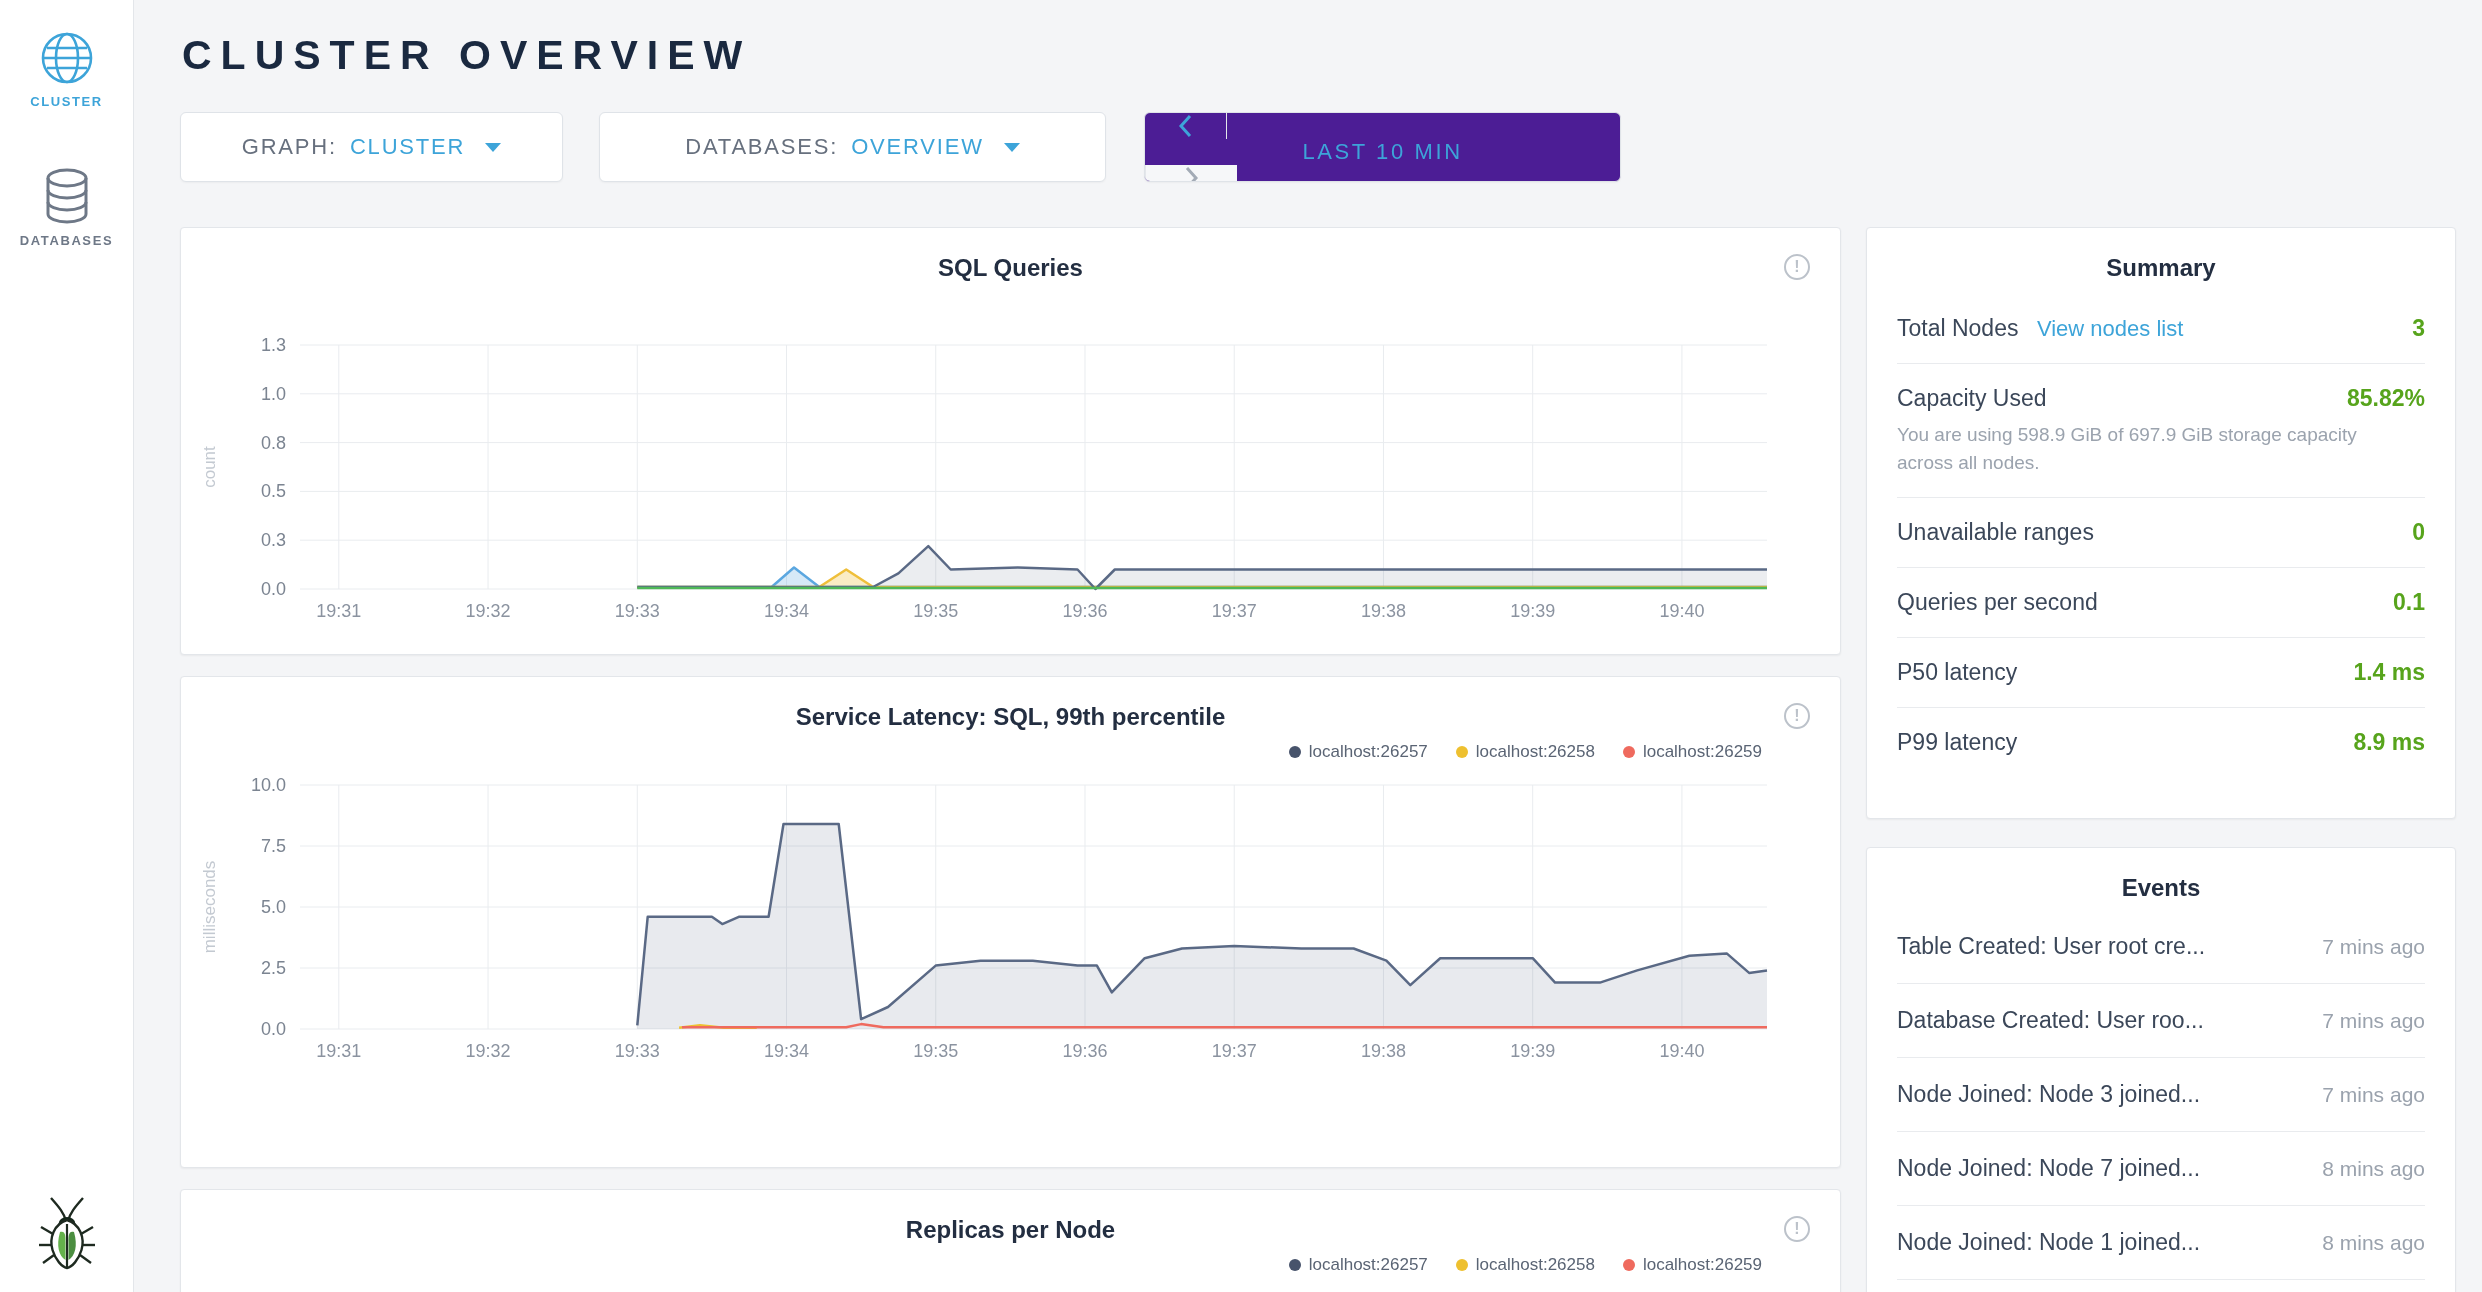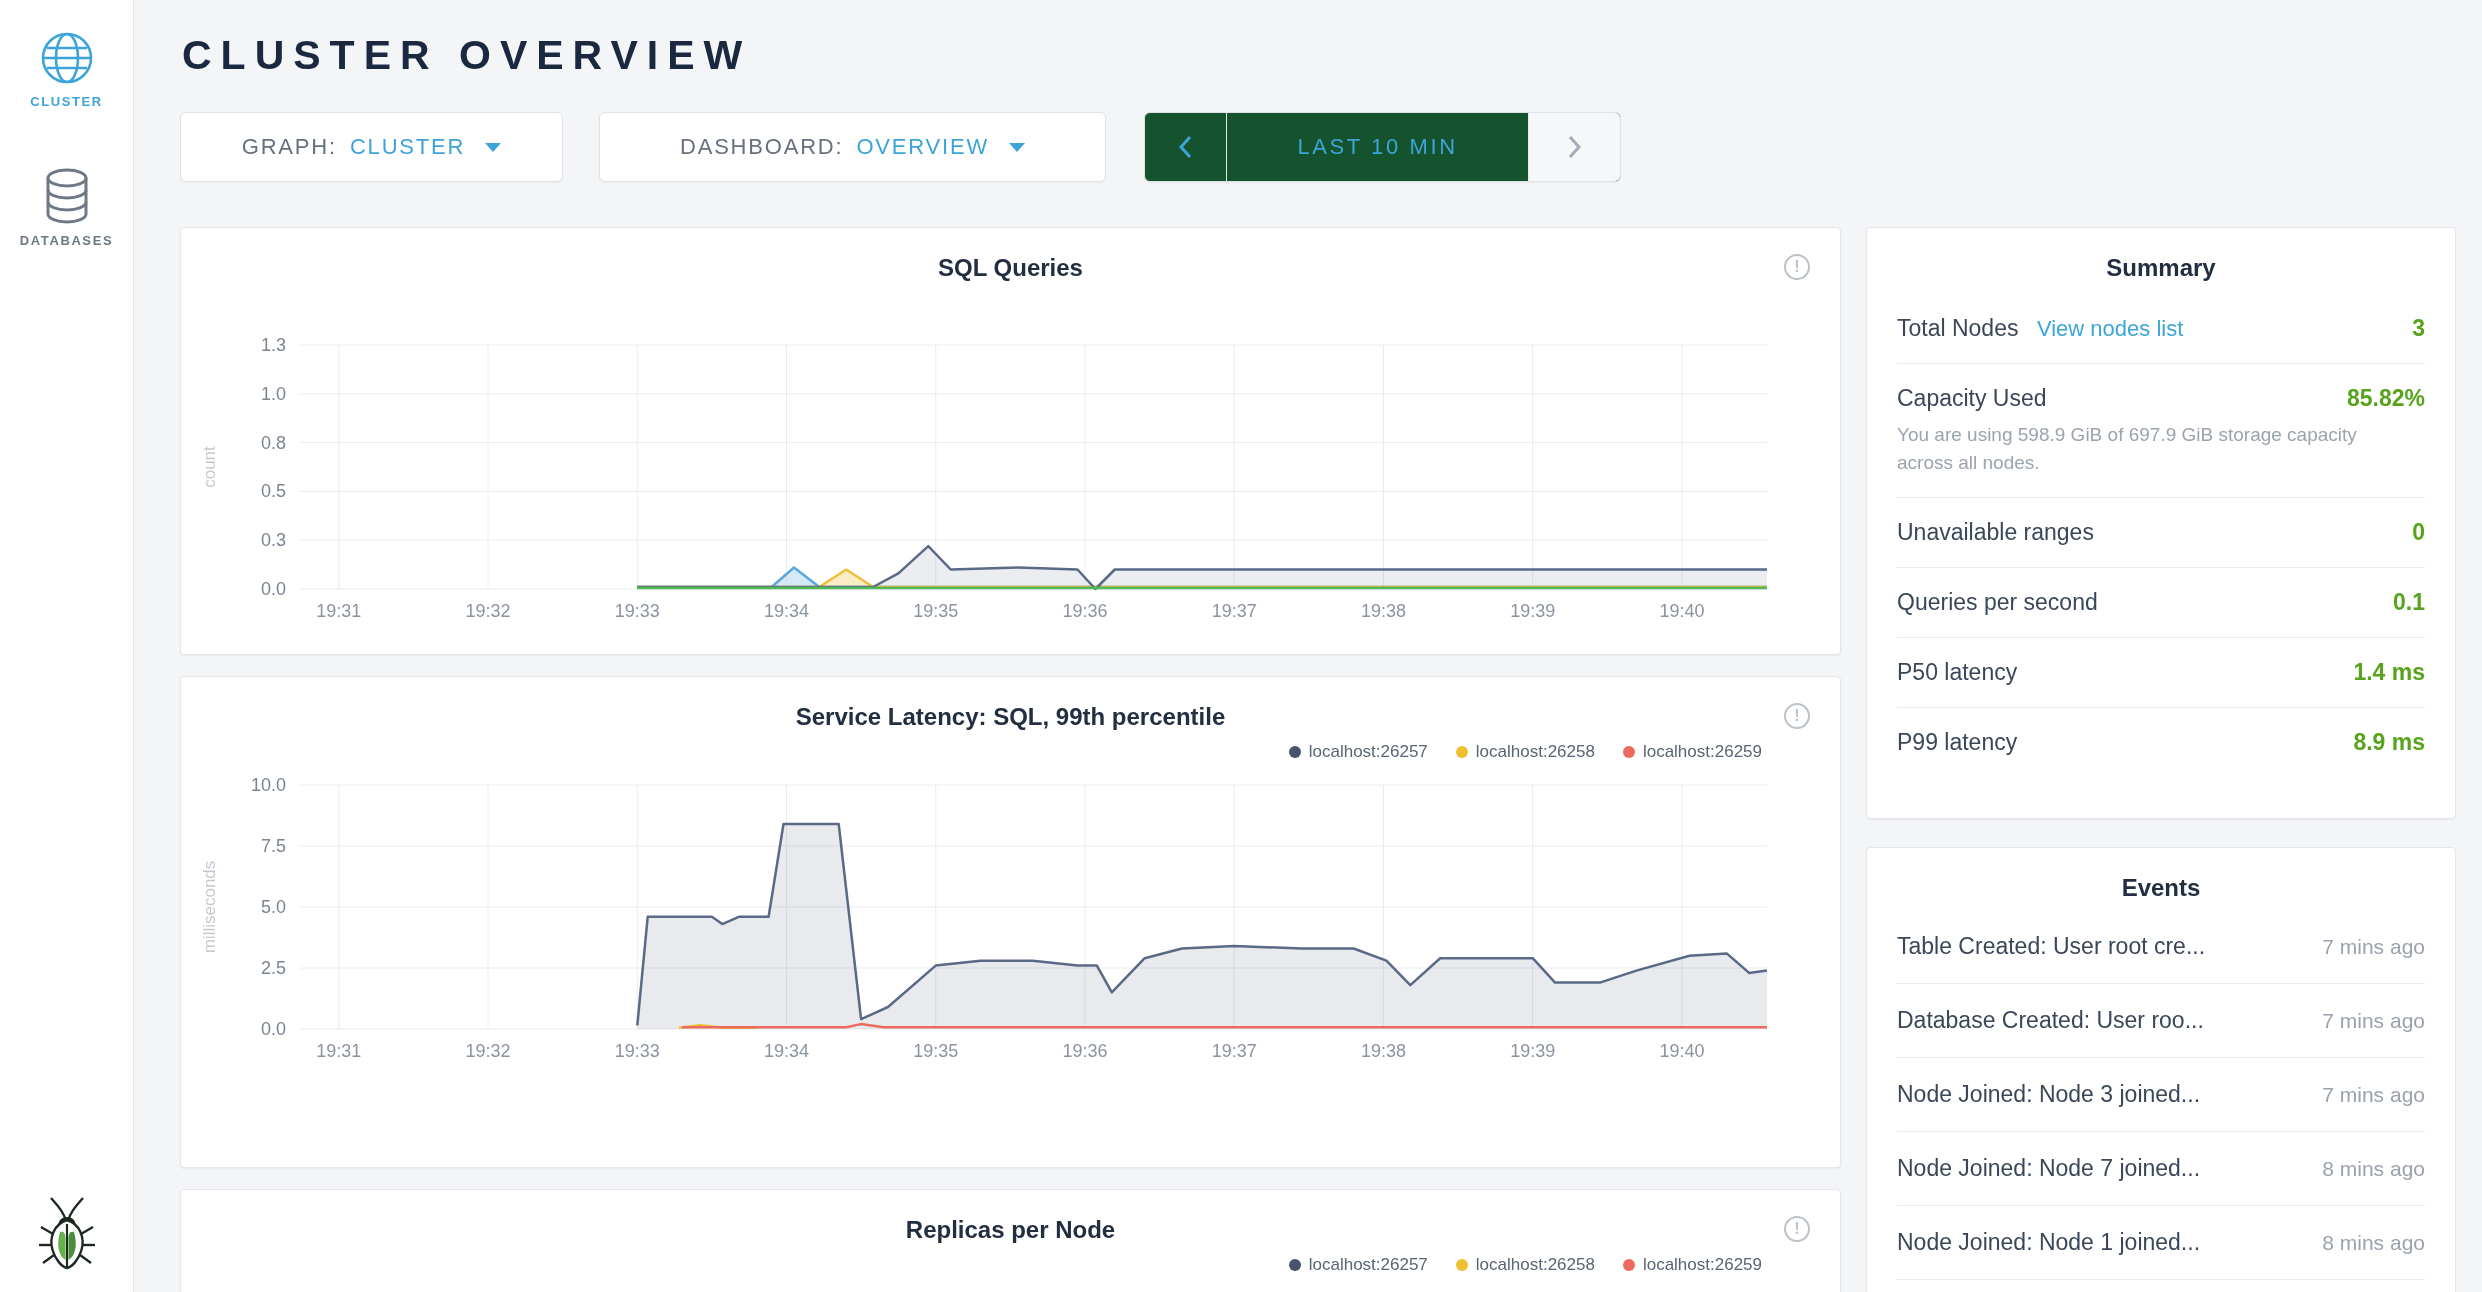--- a/index.html
+++ b/index.html
@@ -26,23 +26,23 @@
   .controls { margin-top:33px; display:flex; align-items:center; }
   .ctrl-btn { height:70px; background:#fff; border:1px solid #dfe3e8; border-radius:6px;
               box-shadow:0 1px 2px rgba(0,0,0,0.04); display:inline-flex; align-items:center;
               justify-content:center; font-size:22px; letter-spacing:1.8px; color:#67707e;
               cursor:pointer; }
   .ctrl-graph { width:383px; }
   .ctrl-dash { width:507px; margin-left:36px; }
   .ctrl-value { color:#3da4d9; margin-left:13px; }
   .caret { width:0; height:0; border-left:8px solid transparent; border-right:8px solid transparent;
            border-top:9px solid #3da4d9; margin-left:20px; }
-  .time-group { margin-left:38px; width:477px; height:70px; display:flex; background:#14532d;
+  .time-group { margin-left:38px; width:477px; height:70px; display:flex; background:#4c1d95;
                 border:1px solid #dfe3e8; border-radius:6px; overflow:hidden;
-                box-shadow:0 1px 2px rgba(0,0,0,0.04); }
+                box-shadow:0 1px 2px rgba(0,0,0,0.04);flex-direction:column; }
   .tw-prev { width:82px; display:flex; align-items:center; justify-content:center;
              border-right:1px solid #e4e7eb; cursor:pointer; }
   .tw-label { flex:1; display:flex; align-items:center; justify-content:center;
               font-size:22px; letter-spacing:2.6px; color:#3da4d9; cursor:pointer; }
   .tw-next { width:92px; display:flex; align-items:center; justify-content:center;
              border-left:1px solid #e4e7eb; background:#f6f7f9; cursor:pointer; }
 
   
   .columns { margin-top:45px; display:flex; gap:25px; align-items:flex-start; }
   .col-charts { width:1661px; }
@@ -146,21 +146,21 @@
   <div class="main">
     <h1 class="page-title">CLUSTER OVERVIEW</h1>
 
     <div class="controls">
       <div class="ctrl-btn ctrl-graph">
         <span>GRAPH:</span>
         <span class="ctrl-value">CLUSTER</span>
         <span class="caret"></span>
       </div>
       <div class="ctrl-btn ctrl-dash">
-        <span>DASHBOARD:</span>
+        <span>DATABASES:</span>
         <span class="ctrl-value">OVERVIEW</span>
         <span class="caret"></span>
       </div>
       <div class="time-group">
         <div class="tw-prev">
           <svg width="15" height="26" viewBox="0 0 15 26">
             <polyline points="12,3 3,13 12,23" fill="none" stroke="#3da4d9" stroke-width="3"></polyline>
           </svg>
         </div>
         <div class="tw-label">LAST 10 MIN</div>

